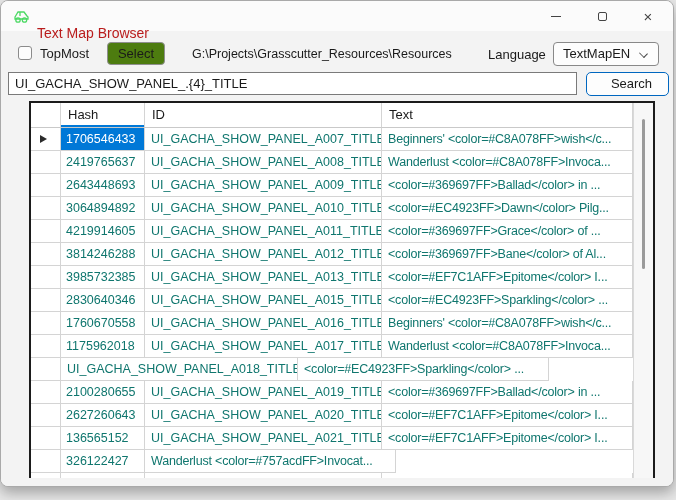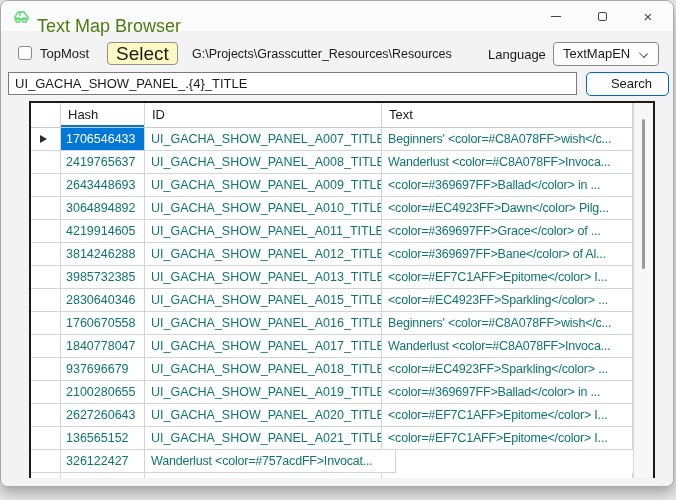--- a/index.html
+++ b/index.html
@@ -18,41 +18,41 @@
     overflow:hidden;
     box-shadow:0 6px 14px rgba(0,0,0,.30);
   }
   
   .titlebar {
     position:absolute; left:0; top:0; right:0; height:30px;
     background:#fbfbfb;
   }
   .app-icon { position:absolute; left:12px; top:7px; width:17px; height:16px; }
   .title {
-    position:absolute; left:36px; top:10px; height:30px; line-height:30px;
-    font-size:18px; color:#4d7c0f; white-space:nowrap;
+    position:absolute; left:36px; top:17px; height:30px; line-height:30px;
+    font-size:14px; color:#b91c1c; white-space:nowrap;
   }
   .caption-buttons { position:absolute; right:2px; top:0; height:30px; display:flex; }
   .cap-btn {
     width:46px; height:30px; display:flex; align-items:center; justify-content:center;
     color:#444; cursor:default;
   }
   .glyph-min { width:10px; border-top:1px solid #444; }
   .glyph-max { width:9px; height:9px; border:1px solid #444; border-radius:2px; }
   .glyph-close { font-size:15px; line-height:15px; color:#444; }
   
   .chk-box {
     position:absolute; left:17px; top:45px; width:14px; height:14px;
     background:#fdfdfd; border:1px solid #8b8b8b; border-radius:3px;
   }
   .chk-label { position:absolute; left:39px; top:45px; font-size:13px; color:#1a1a1a; }
   .btn-select {
-    position:absolute; left:106px; top:41px; width:71px; height:23px;
-    background:#fef9c3; border:1px solid #8f8f8f; border-radius:4px;
-    font-size:19px; color:#1a1a1a; text-align:center; line-height:21px;
+    position:absolute; left:106px; top:41px; width:58px; height:23px;
+    background:#4d7c0f; border:1px solid #8f8f8f; border-radius:4px;
+    font-size:13px; color:#1a1a1a; text-align:center; line-height:21px;
   }
   .path-label { position:absolute; left:191px; top:46px; font-size:12.5px; color:#1a1a1a; white-space:nowrap; }
   .lang-label { position:absolute; left:487px; top:46px; font-size:13px; color:#1a1a1a; }
   .combo {
     position:absolute; left:552px; top:41px; width:106px; height:24px;
     background:#fdfdfd; border:1px solid #898989; border-radius:4px;
   }
   .combo-value { position:absolute; left:9px; top:3px; font-size:13px; color:#1a1a1a; }
   .combo-chevron {
     position:absolute; right:11px; top:7px; width:7px; height:7px;
@@ -255,30 +255,29 @@
         </div>
         <div class="cell c-hash">1760670558</div>
         <div class="cell c-id">UI_GACHA_SHOW_PANEL_A016_TITLE</div>
         <div class="cell c-text">Beginners' &lt;color=#C8A078FF&gt;wish&lt;/c...</div>
       </div>
 
       <div class="row">
         <div class="cell rowheader">
           
         </div>
-        <div class="cell c-hash">1840778047</div>
+        <div class="cell c-hash">1175962018</div>
         <div class="cell c-id">UI_GACHA_SHOW_PANEL_A017_TITLE</div>
         <div class="cell c-text">Wanderlust &lt;color=#C8A078FF&gt;Invoca...</div>
       </div>
 
       <div class="row">
         <div class="cell rowheader">
           
         </div>
-        <div class="cell c-hash">937696679</div>
         <div class="cell c-id">UI_GACHA_SHOW_PANEL_A018_TITLE</div>
         <div class="cell c-text">&lt;color=#EC4923FF&gt;Sparkling&lt;/color&gt; ...</div>
       </div>
 
       <div class="row">
         <div class="cell rowheader">
           
         </div>
         <div class="cell c-hash">2100280655</div>
         <div class="cell c-id">UI_GACHA_SHOW_PANEL_A019_TITLE</div>

